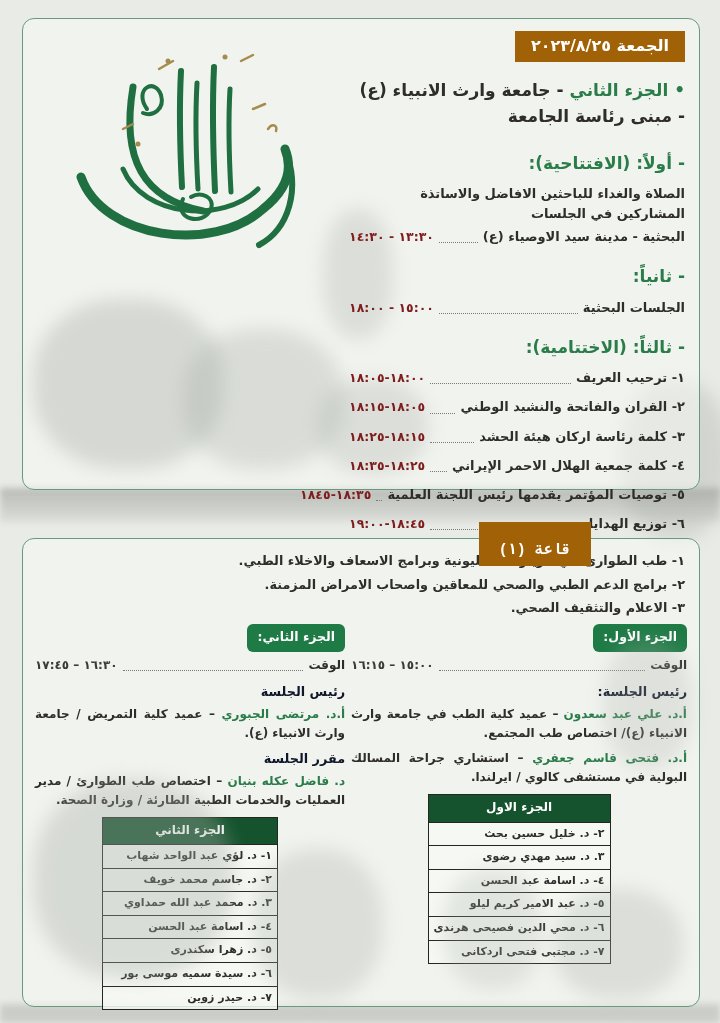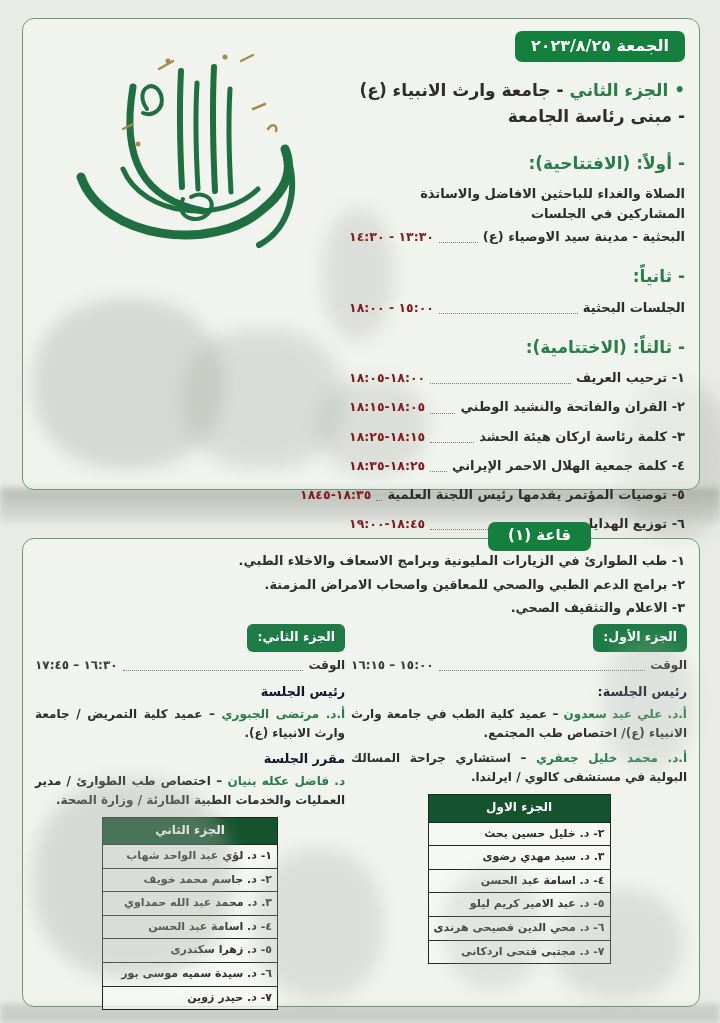--- a/index.html
+++ b/index.html
@@ -7,23 +7,23 @@
   .page{position:relative;width:720px;height:1023px;overflow:hidden;direction:rtl;color:#2e2d2b;}
   
   .wm{position:absolute;background:#a9afa7;border-radius:45%;filter:blur(9px);display:block;}
   .band{position:absolute;left:0;width:720px;filter:blur(3px);}
   .band1{top:488px;height:34px;background:linear-gradient(180deg,rgba(145,150,143,.55),rgba(190,194,187,.3));}
   .band2{top:1004px;height:19px;background:rgba(158,163,156,.4);}
   
   .card{position:absolute;width:676px;border:1.6px solid #68997d;border-radius:12px;background:rgba(247,249,245,.55);}
   .card1{left:22px;top:18px;height:470px;}
   .card2{left:22px;top:538px;height:467px;}
-  .badge{background:#15803d;color:#fff;font-weight:bold;border-radius:7px;}
+  .badge{background:#a16207;color:#fff;font-weight:bold;border-radius:0;}
   .date-badge{position:absolute;top:12px;right:14px;font-size:16px;padding:5px 16px 7px;}
-  .hall-badge{position:absolute;top:-17px;right:108px;font-size:15px;padding:4px 20px 7px;}
+  .hall-badge{position:absolute;top:-17px;right:108px;font-size:15px;padding:18px 20px 7px;font-family:Liberation Mono, monospace;}
   .green{color:#2a7c49;}
   .calligraphy{position:absolute;top:30px;left:40px;}
   
   .c1-content{position:absolute;top:58px;right:14px;width:336px;font-size:13px;font-weight:bold;line-height:1.55;}
   .title-line{margin-bottom:20px;font-size:17px;}
   .h{color:#2a7c49;font-size:17px;margin:0 0 8px;}
   .mt{margin-top:16px;}
   .par{margin-bottom:3px;}
   .srow{display:flex;align-items:baseline;gap:5px;margin-bottom:9px;}
   .srow .lbl{white-space:nowrap;flex-shrink:0;}
@@ -171,21 +171,21 @@
         <div class="srow time-row">
           <span class="lbl">الوقت</span>
           <span class="leader"></span>
           <span class="time">١٥:٠٠ – ١٦:١٥</span>
         </div>
         <div class="h2">رئيس الجلسة:</div>
         <p class="person">
           <span class="green">أ.د. علي عبد سعدون</span><span> – عميد كلية الطب في جامعة وارث الانبياء (ع)/ اختصاص طب المجتمع.</span>
         </p>
         <p class="person">
-          <span class="green">أ.د. محمد خليل جعفري</span><span> – استشاري جراحة المسالك البولية في مستشفى كالوي / ايرلندا.</span>
+          <span class="green">أ.د. فتحى قاسم جعفري</span><span> – استشاري جراحة المسالك البولية في مستشفى كالوي / ايرلندا.</span>
         </p>
         <table class="names">
           <thead>
               <tr>
                 <th>الجزء الاول</th>
               </tr>
             </thead>
           <tbody>
             <tr>
                 <td>٢- د. خليل حسين بحث</td>

